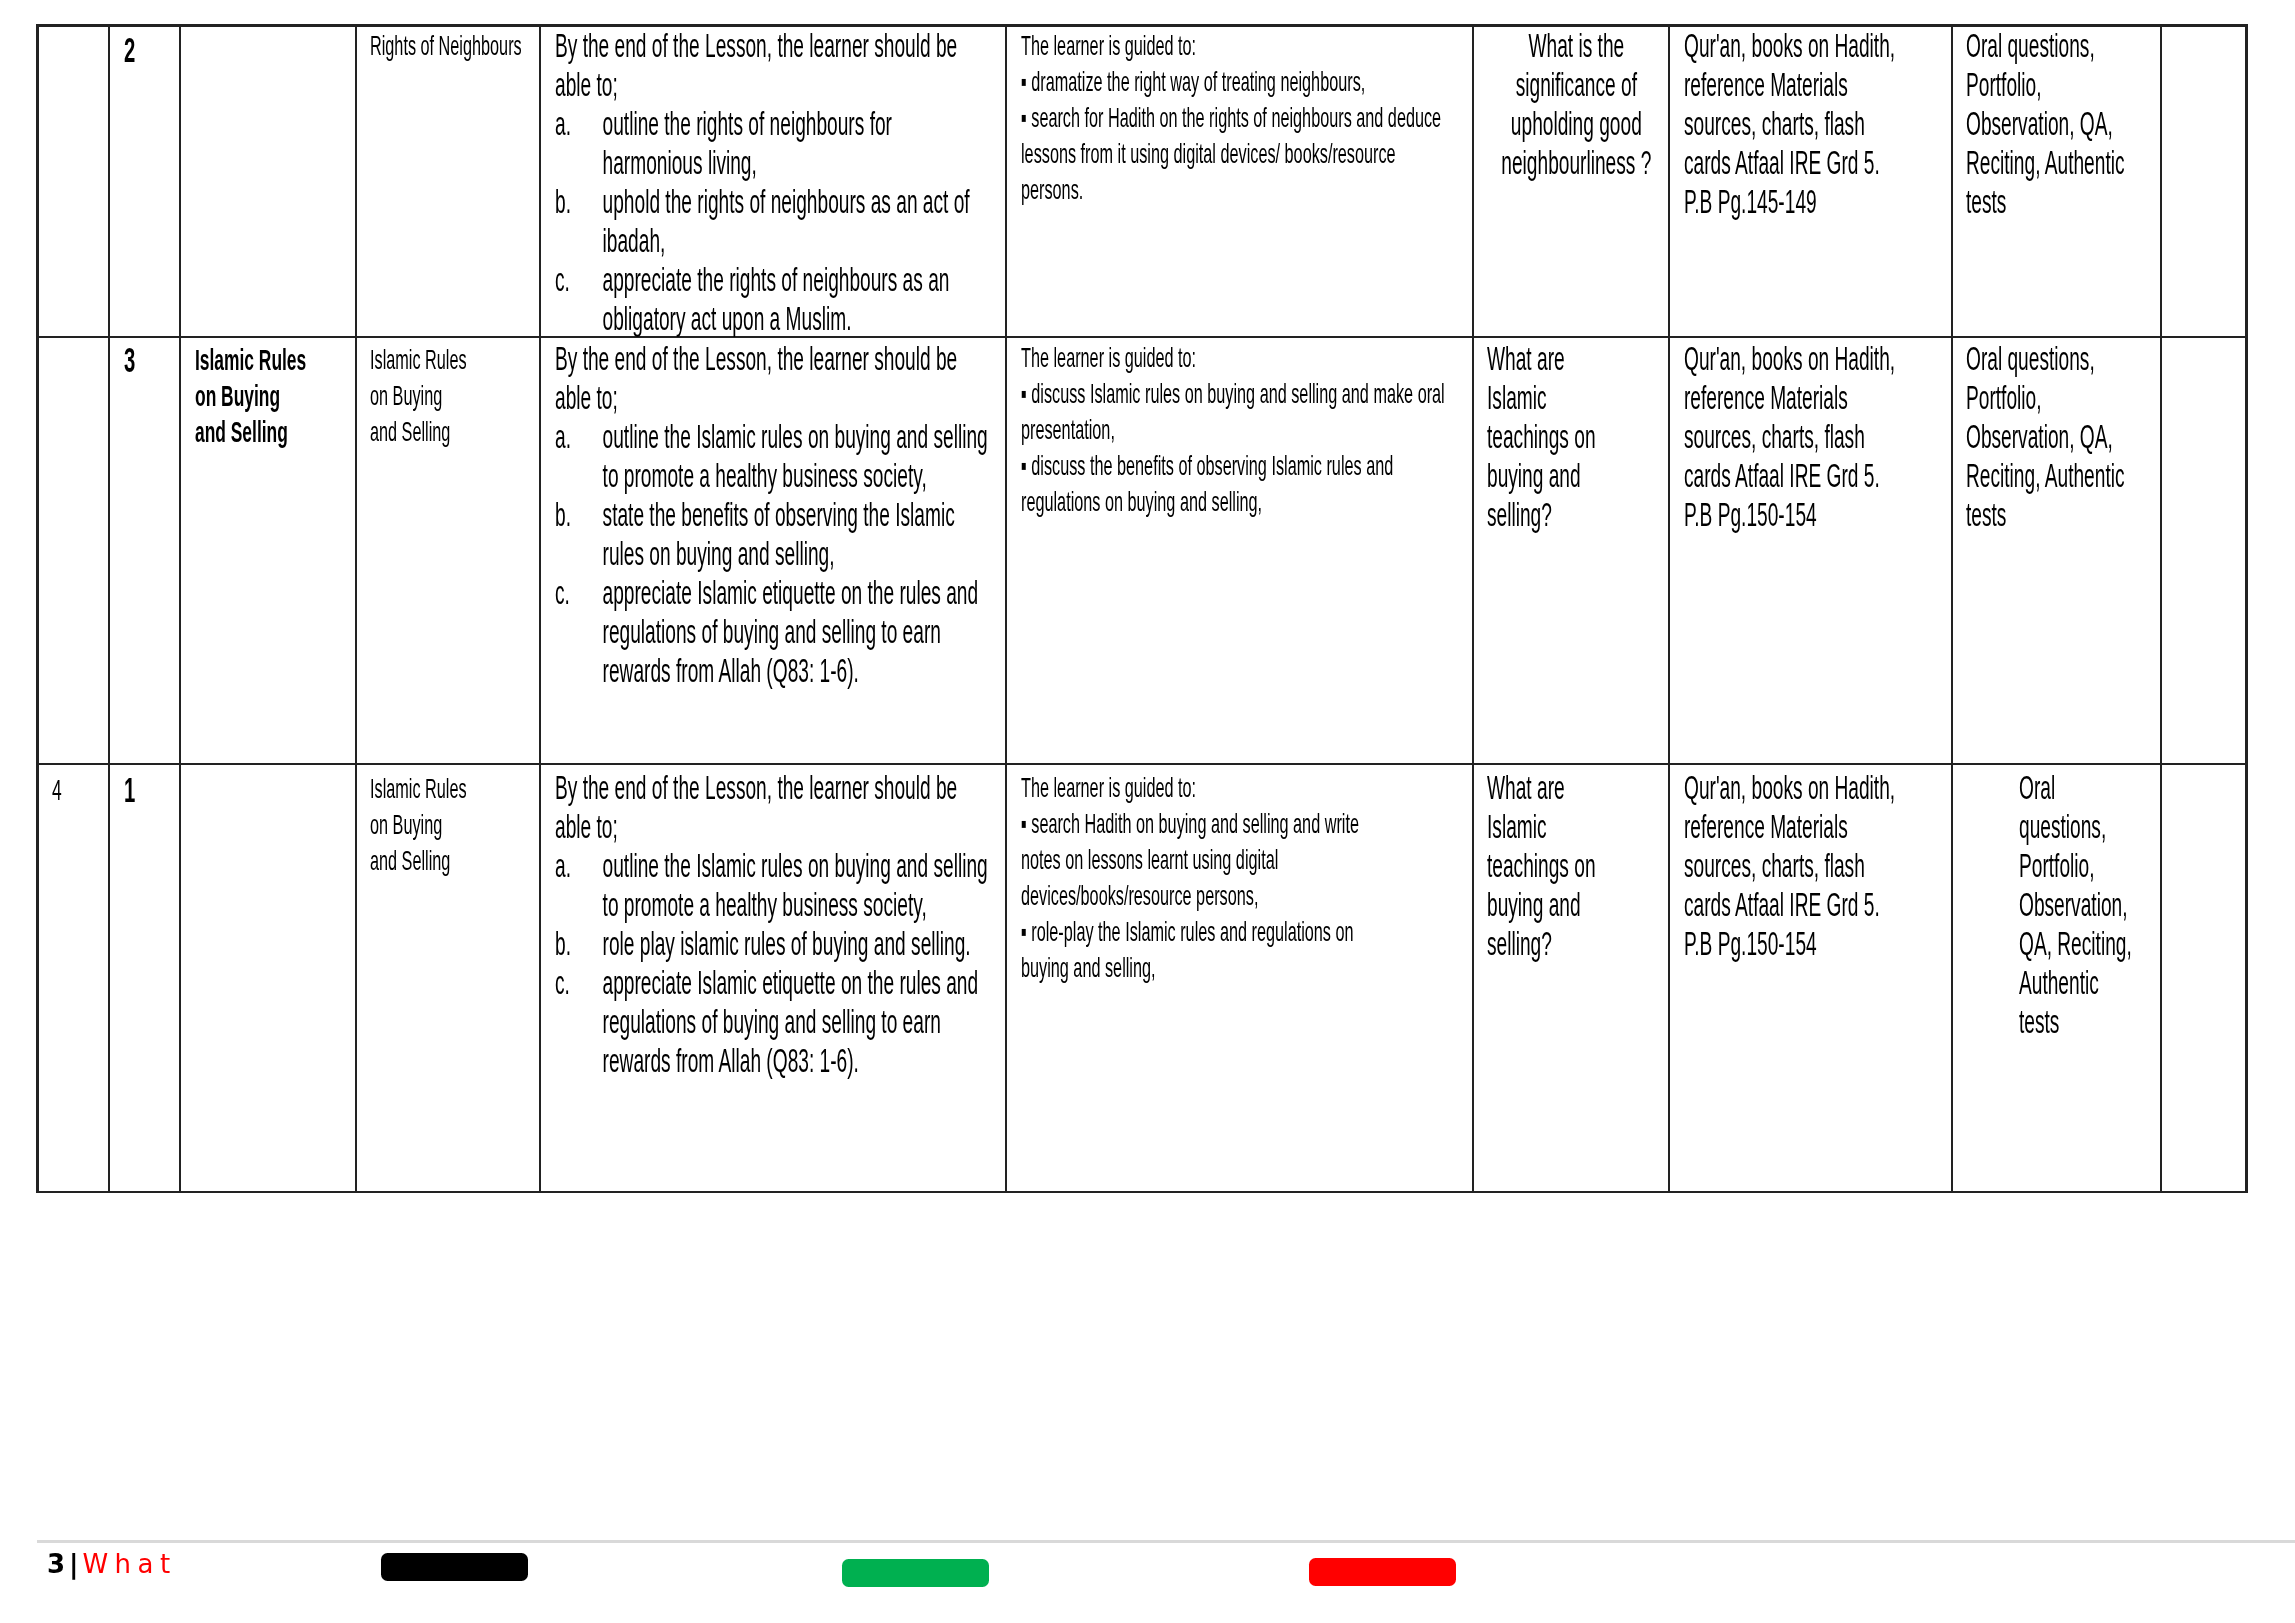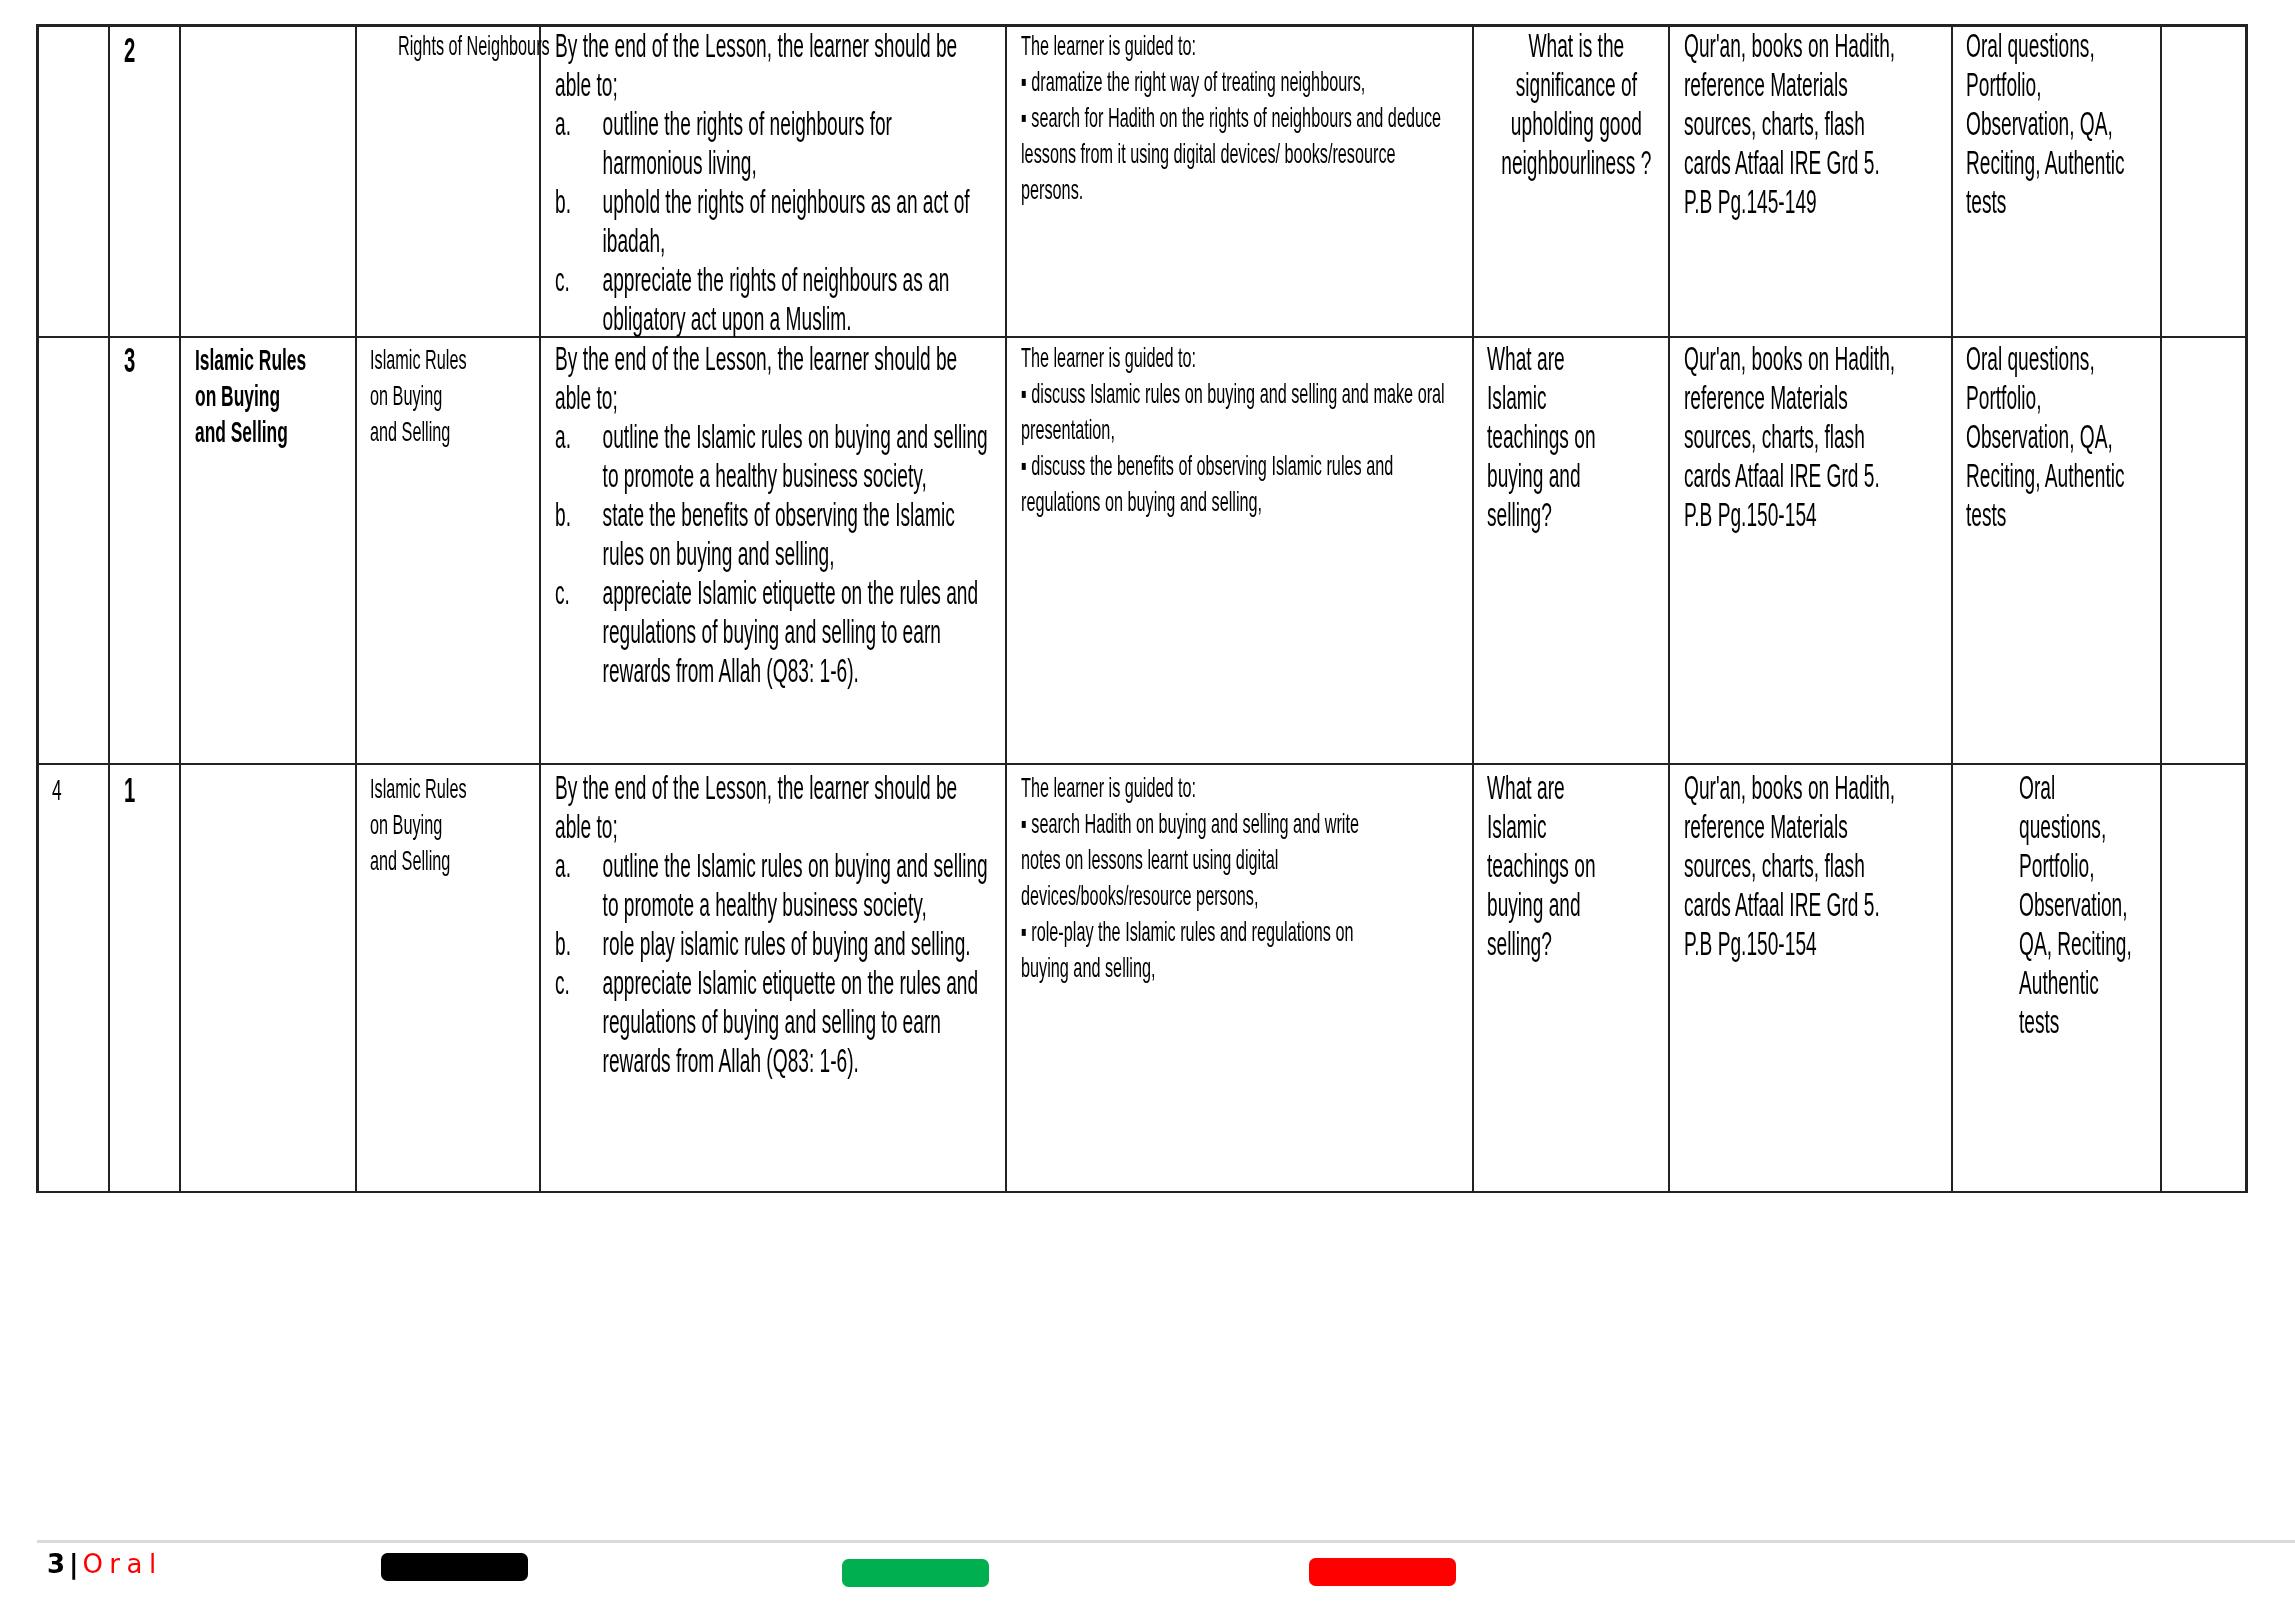--- a/index.html
+++ b/index.html
@@ -51,21 +51,21 @@
   <div>
     <div class="cell" style="left:49px; top:30px; width:52px;">
       <div class="cond t-wk"></div>
     </div>
     <div class="cell" style="left:124px; top:30px; width:46px;">
       <div class="cond t-num">2</div>
     </div>
     <div class="cell" style="left:195px; top:30px; width:154px;">
       <div class="cond t-str" style="width:265px;"></div>
     </div>
-    <div class="cell" style="left:370px; top:27.5px; width:164px;margin-left:28px;">
+    <div class="cell" style="left:370px; top:27.5px; width:164px;">
       <div class="cond t-top" style="width:262px;">Rights of Neighbours</div>
     </div>
     <div class="cell" style="left:555px; top:26px; width:445px;">
       <div class="cond t-obj" style="width:762px;">
         <p class="p">By the end of the Lesson, the learner should be able to;</p>
         <div class="li">
             <span class="m">a.</span>
             <span class="tx">outline the rights of neighbours for harmonious living,</span>
           </div>
         <div class="li">
@@ -197,18 +197,18 @@
       <div class="cond t-kq" style="width:216px;">Oral questions, Portfolio, Observation, QA, Reciting, Authentic tests</div>
     </div>
     <div class="cell" style="left:2172px; top:768px; width:65px;">
       <div class="cond t-kq"></div>
     </div>
   </div>
 </div>
 
 <div class="footer-rule"></div>
 <div class="pgnum">
-  <span class="n">3</span><span class="sep">|</span><span class="w">Oral</span>
+  <span class="n">3</span><span class="sep">|</span><span class="w">What</span>
 </div>
 <div class="bar" style="left:381px; top:1553px; width:147px; height:27.5px; background:#000000;"></div>
 <div class="bar" style="left:842px; top:1559px; width:147px; height:27.5px; background:#00b050;"></div>
 <div class="bar" style="left:1309px; top:1558px; width:147px; height:27.5px; background:#ff0000;"></div>
 
 
 </body></html>

